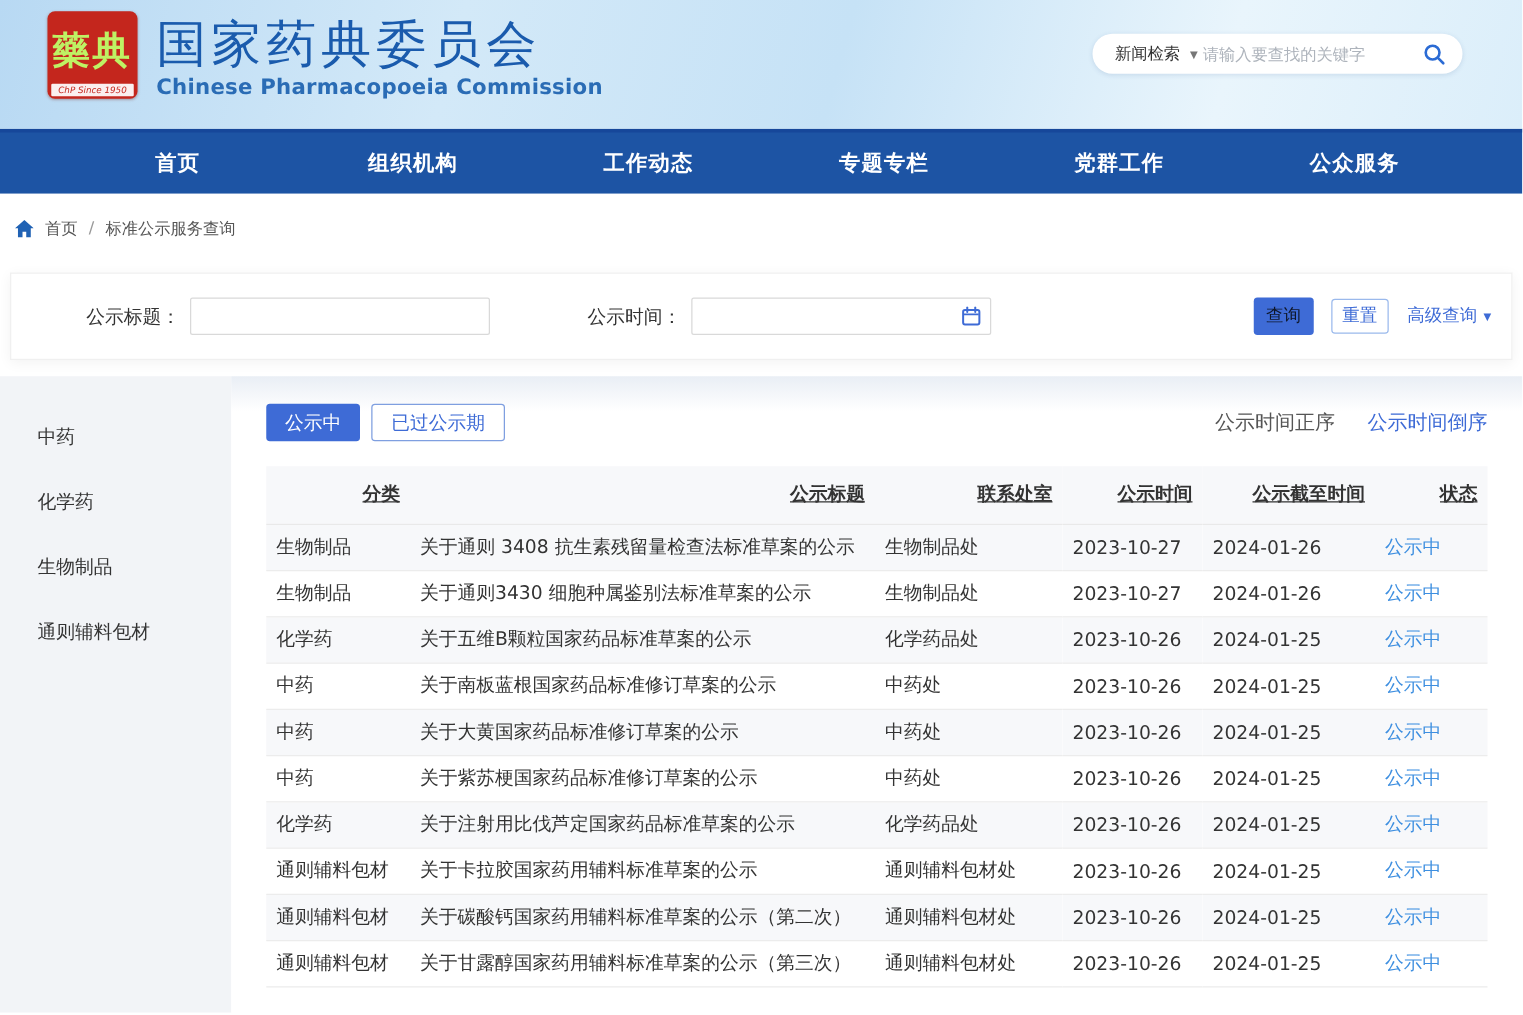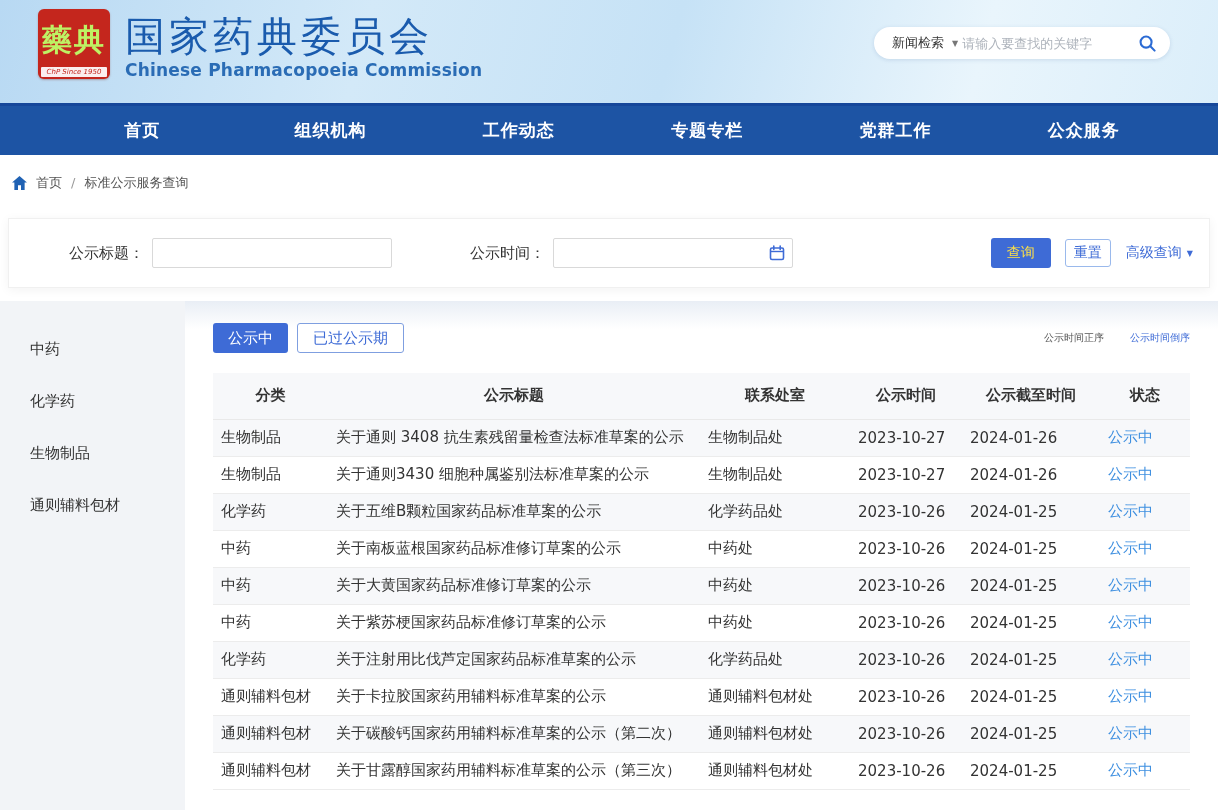--- a/index.html
+++ b/index.html
@@ -51,45 +51,45 @@
     box-shadow:0 2px 10px rgba(0,0,0,.05);display:flex;align-items:center;position:relative;}
   .f-label{font-size:15px;color:#333;white-space:nowrap;}
   .f-label.first{margin-left:60px;}
   .f-label.second{margin-left:78px;}
   .f-input{width:240px;height:30px;border:1px solid #d9d9d9;border-radius:2px;margin-left:8px;
     padding:0 8px;font-size:14px;outline:none;color:#333;}
   .date-wrap{position:relative;margin-left:8px;}
   .date-wrap .f-input{margin-left:0;padding-right:30px;}
   .cal-icon{position:absolute;right:8px;top:7px;cursor:pointer;display:flex;}
   .btn-area{position:absolute;right:16px;display:flex;align-items:center;}
-  .btn-primary{width:60px;height:30px;background:var(--accent);color:#fde047;font-size:14px;border:none;
+  .btn-primary{width:48px;height:30px;background:var(--accent);color:#0f172a;font-size:14px;border:none;
     border-radius:3px;cursor:pointer;font-family:inherit;}
   .btn-ghost{width:46px;height:28px;background:#fff;border:1px solid #9ab9ec;color:var(--accent);
     font-size:14px;border-radius:3px;margin-left:14px;cursor:pointer;font-family:inherit;}
   .adv-link{color:var(--accent);font-size:14px;margin-left:15px;cursor:pointer;white-space:nowrap;}
   .adv-caret{font-size:8px;color:var(--accent);margin-left:5px;vertical-align:1px;}
 
   
   .main{display:flex;margin-top:13px;height:509px;}
   .sidebar{width:185px;background:#f2f4f7;padding-top:22px;flex-shrink:0;}
   .side-item{height:52px;display:flex;align-items:center;padding-left:30px;font-size:15px;color:#333;cursor:pointer;}
   .content{flex:1;background:linear-gradient(180deg,#e9eef5 0%,#ffffff 28px);padding:22px 28px 0 28px;min-width:0;}
 
   .tabs-row{display:flex;align-items:center;}
   .tab-active{height:30px;padding:0 15px;background:var(--accent);color:#fff;font-size:15px;border-radius:3px;
     display:flex;align-items:center;cursor:pointer;}
   .tab-inactive{height:30px;padding:0 15px;background:#fff;border:1px solid #7f9fe0;color:var(--accent);
     font-size:15px;border-radius:3px;margin-left:9px;display:flex;align-items:center;cursor:pointer;}
-  .sort-area{margin-left:auto;font-size:10px;display:flex;gap:26px;align-items:center;}
+  .sort-area{margin-left:auto;font-size:16px;display:flex;gap:26px;align-items:center;}
   .sort-asc{color:#555;cursor:pointer;}
   .sort-desc{color:var(--accent);cursor:pointer;}
 
   table{margin-top:20px;width:100%;border-collapse:collapse;font-size:15px;color:#333;table-layout:fixed;}
-  thead th{background:#f7f8fa;height:46px;text-align:center;font-weight:bold;padding:0 8px;
-    border-bottom:1px solid #e9e9e9;white-space:nowrap;}
+  thead th{background:#f7f8fa;height:46px;text-align:right;font-weight:bold;padding:0 8px;
+    border-bottom:1px solid #e9e9e9;white-space:nowrap;text-decoration:underline;}
   tbody td{height:37px;padding:0 8px;border-bottom:1px solid #ececec;white-space:nowrap;overflow:hidden;text-overflow:ellipsis;}
   tbody tr.alt td{background:#f7f8fa;}
   .status-link{color:var(--status);cursor:pointer;}
   .cell-title{cursor:pointer;}
 </style>
 </head>
 <body>
 
 <div class="page">
 

